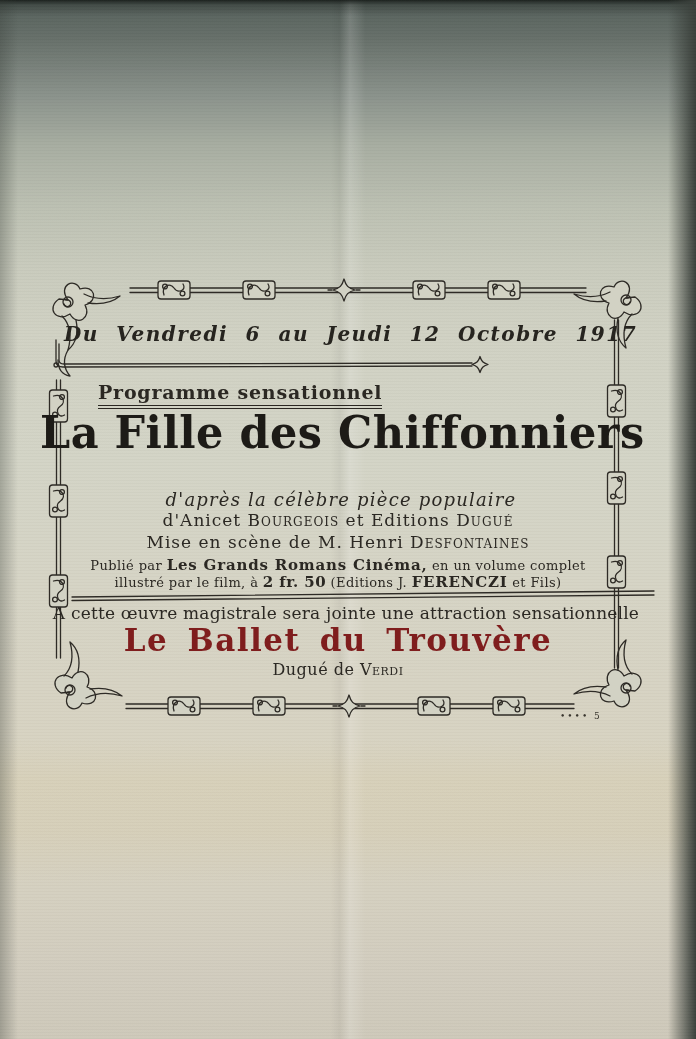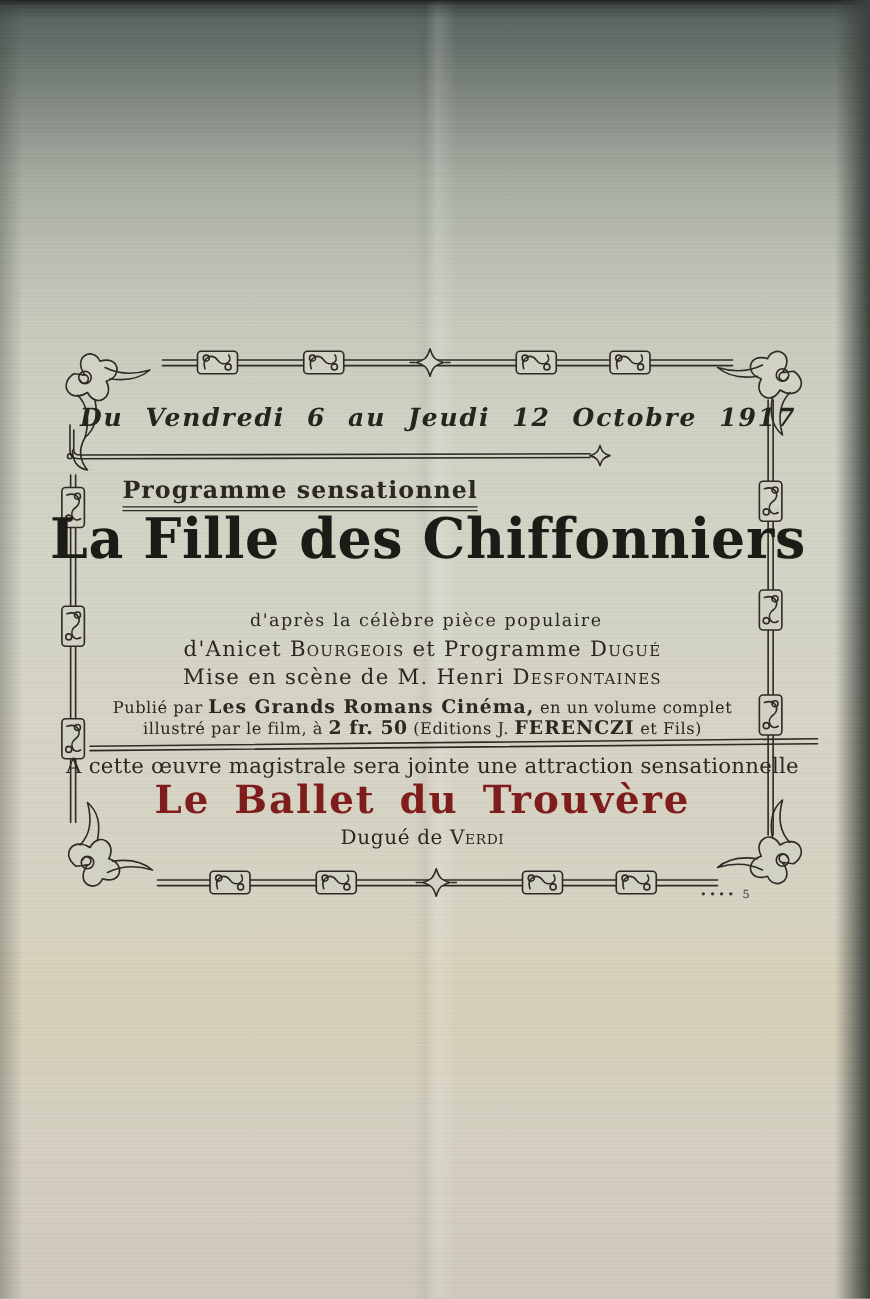--- a/index.html
+++ b/index.html
@@ -28,21 +28,21 @@
   .border-svg{position:absolute;left:0;top:0;width:628px;height:452px;}
   .ln{stroke:#2e2b26;stroke-width:1.3;fill:none;stroke-linecap:round;stroke-linejoin:round;}
   .lnf{stroke:#2e2b26;stroke-width:1.3;fill:#d2d2c4;stroke-linejoin:round;}
   .txt{position:absolute;text-align:center;white-space:nowrap;}
   .date-line{left:30px;right:60px;top:46px;font-size:20px;font-weight:bold;font-style:italic;
              letter-spacing:1.5px;word-spacing:9px;color:#26241f;}
   .programme{position:absolute;left:64px;top:105px;font-size:19px;font-weight:bold;letter-spacing:0.8px;}
   .programme .ul{display:inline-block;border-bottom:4px double #2b2823;padding-bottom:2px;}
   .main-title{left:6px;right:22px;top:131px;font-size:43px;font-weight:bold;color:#1d1b17;
               letter-spacing:0.5px;transform:scaleY(1.04);}
-  .credit1{left:20px;right:34px;top:213px;font-size:14px;letter-spacing:1.2px;}
+  .credit1{left:20px;right:34px;top:213px;font-size:18px;letter-spacing:1.2px;font-style:italic;}
   .credit2{left:20px;right:40px;top:234px;font-size:17px;letter-spacing:1px;}
   .credit3{left:20px;right:40px;top:256px;font-size:17px;letter-spacing:1px;}
   .sc{font-variant:small-caps;font-variant-caps:small-caps;margin-top:16px;}
   .pub1{left:20px;right:40px;top:280px;font-size:13px;letter-spacing:0.4px;}
   .pub2{left:20px;right:40px;top:297px;font-size:13px;letter-spacing:0.4px;}
   .pub-emph{font-weight:bold;font-size:15px;letter-spacing:0.8px;}
   .price{font-weight:bold;font-size:15px;}
   .attraction{left:-14px;right:-10px;top:327px;font-size:17px;letter-spacing:0.2px;}
   .ballet-title{left:0px;right:20px;top:346px;font-size:31px;font-weight:bold;color:#7f1d1d;
                 letter-spacing:1.5px;word-spacing:7px;}
@@ -152,21 +152,21 @@
   <div class="txt date-line">Du Vendredi 6 au Jeudi 12 Octobre 1917</div>
 
   <div class="programme">
     <span class="ul">Programme sensationnel</span>
   </div>
 
   <div class="txt main-title">La Fille des Chiffonniers</div>
 
   <div class="txt credit1">d'après la célèbre pièce populaire</div>
   <div class="txt credit2">
-    <span>d'Anicet </span><span class="sc">Bourgeois</span><span> et Programme </span><span class="sc">Dugué</span>
+    <span>d'Anicet </span><span class="sc">Bourgeois</span><span> et Editions </span><span class="sc">Dugué</span>
   </div>
   <div class="txt credit3">
     <span>Mise en scène de M. Henri </span><span class="sc">Desfontaines</span>
   </div>
 
   <div class="txt pub1">
     <span>Publié par </span><span class="pub-emph">Les Grands Romans Cinéma,</span><span> en un volume complet</span>
   </div>
   <div class="txt pub2">
     <span>illustré par le film, à </span><span class="price">2 fr. 50</span><span> (Editions J. </span><span class="pub-emph">FERENCZI</span><span> et Fils)</span>

